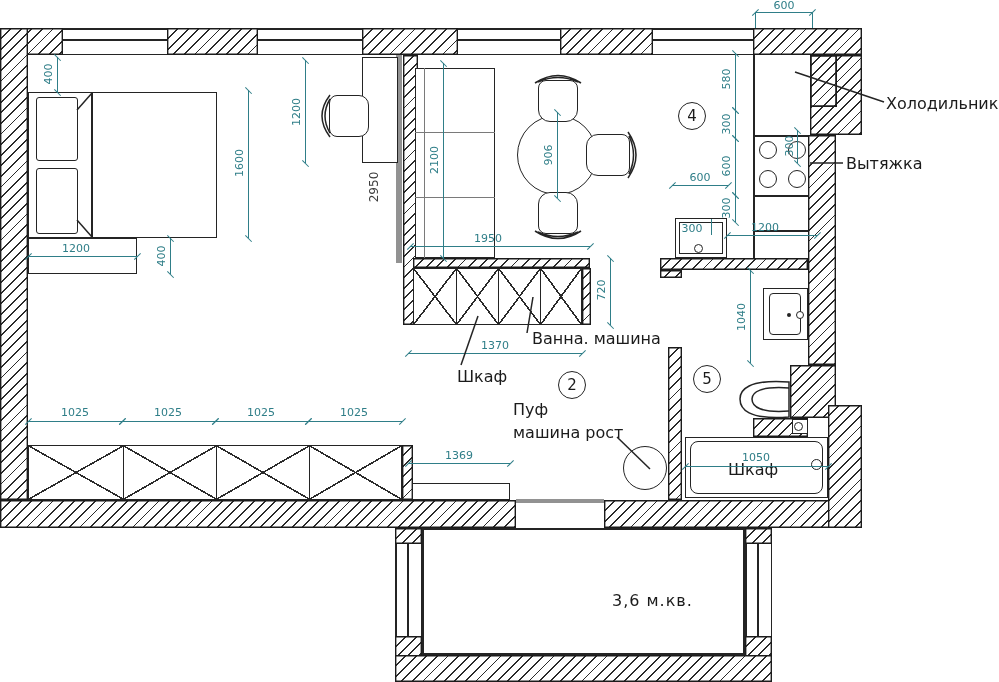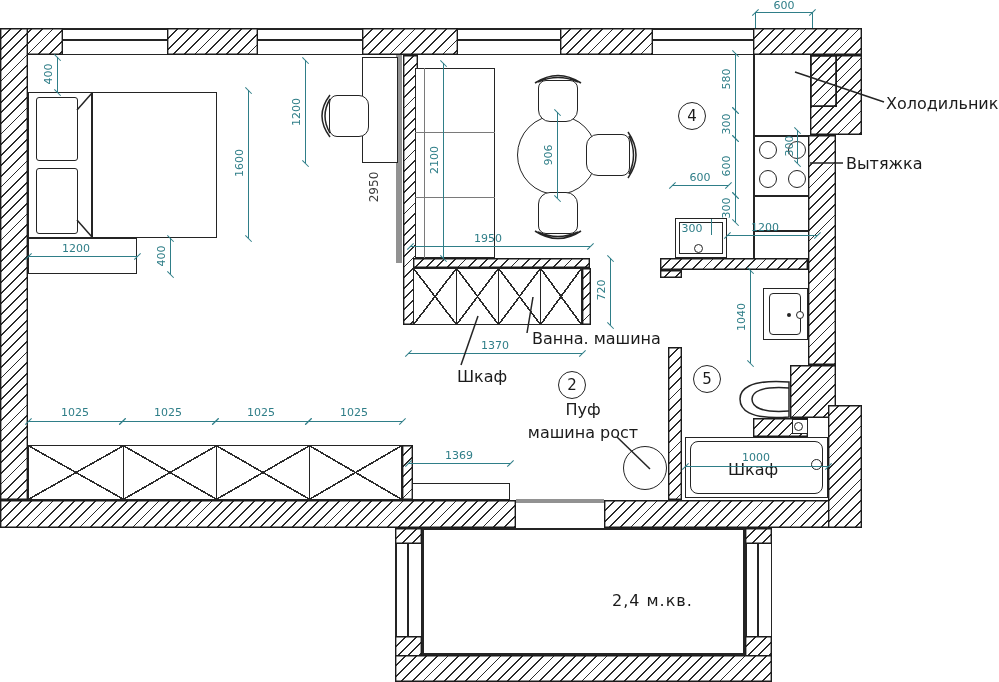--- a/index.html
+++ b/index.html
@@ -151,26 +151,26 @@
   <div class="circle" style="left:811px;top:459px;width:11px;height:11px;"></div>
 
   <div class="roomnum" style="left:678px;top:102px;">4</div>
   <div class="roomnum" style="left:558px;top:371px;">2</div>
   <div class="roomnum" style="left:693px;top:365px;">5</div>
 
   <div class="note" style="left:886px;top:94px;">Холодильник</div>
   <div class="note" style="left:846px;top:154px;">Вытяжка</div>
   <div class="note" style="left:532px;top:329px;">Ванна. машина</div>
   <div class="note" style="left:457px;top:367px;">Шкаф</div>
-  <div class="note" style="left:513px;top:398px;width:140px;text-align:center;line-height:23px;">
+  <div class="note" style="left:513px;top:398px;width:140px;line-height:23px;">
     <span style="display:block;">Пуф</span>
     <span style="display:block;">машина рост</span>
   </div>
   <div class="note" style="left:728px;top:460px;">Шкаф</div>
-  <div class="note" style="left:612px;top:591px;letter-spacing:1px;">2,4 м.кв.</div>
+  <div class="note" style="left:612px;top:591px;letter-spacing:1px;">3,6 м.кв.</div>
 
   <div class="dim-v" style="left:57px;top:57px;height:35px;"></div>
   <div class="dlabel v" style="left:48px;top:74px;">400</div>
 
   <div class="dim-v" style="left:248px;top:90px;height:148px;"></div>
   <div class="dlabel v" style="left:239px;top:163px;">1600</div>
 
   <div class="dim-v" style="left:305px;top:60px;height:103px;"></div>
   <div class="dlabel v" style="left:296px;top:112px;">1200</div>
 
@@ -235,21 +235,21 @@
   <div class="dim-v" style="left:797px;top:130px;height:33px;"></div>
   <div class="dlabel v" style="left:789px;top:146px;">300</div>
 
   <div class="dim-h" style="left:727px;top:235px;width:90px;"></div>
   <div class="dlabel" style="left:765px;top:227px;">1200</div>
 
   <div class="dim-v" style="left:750px;top:270px;height:93px;"></div>
   <div class="dlabel v" style="left:741px;top:317px;">1040</div>
 
   <div class="dim-h" style="left:685px;top:466px;width:143px;"></div>
-  <div class="dlabel" style="left:756px;top:457px;">1000</div>
+  <div class="dlabel" style="left:756px;top:457px;">1050</div>
 
   <svg class="overlay" width="999" height="682" viewBox="0 0 999 682">
     <g fill="none" stroke="#242424" stroke-width="1.5">
       <path d="M795,72 L884,102"></path>
       <path d="M810,163 L843,163"></path>
       <path d="M478,316 L461,365"></path>
       <path d="M533,297 L527,333"></path>
       <path d="M617,437 L650,469"></path>
       <path d="M77,110 L92,93"></path>
       <path d="M77,220 L92,237"></path>

